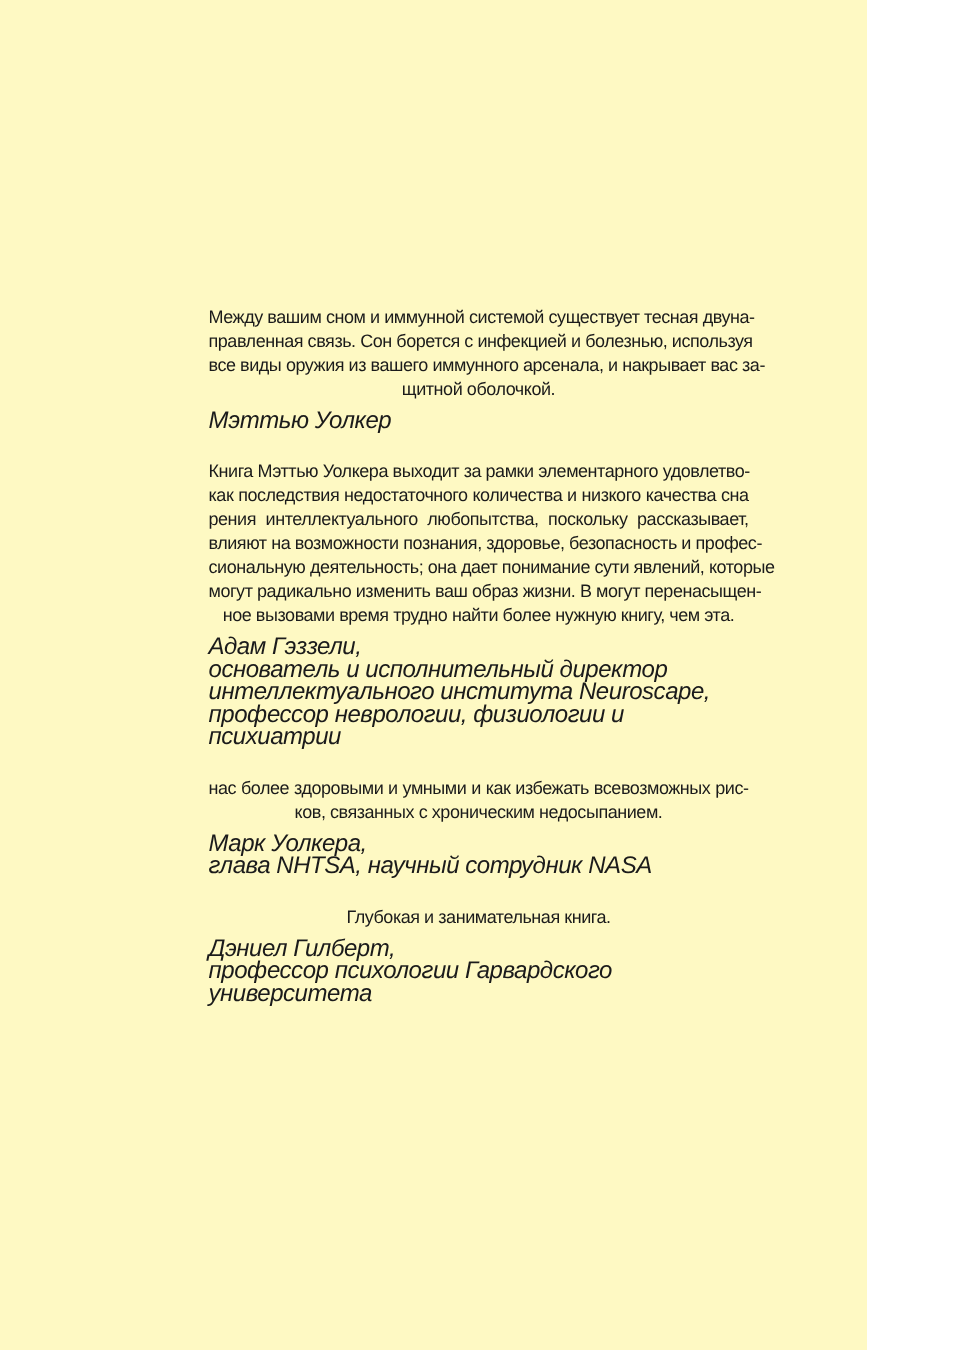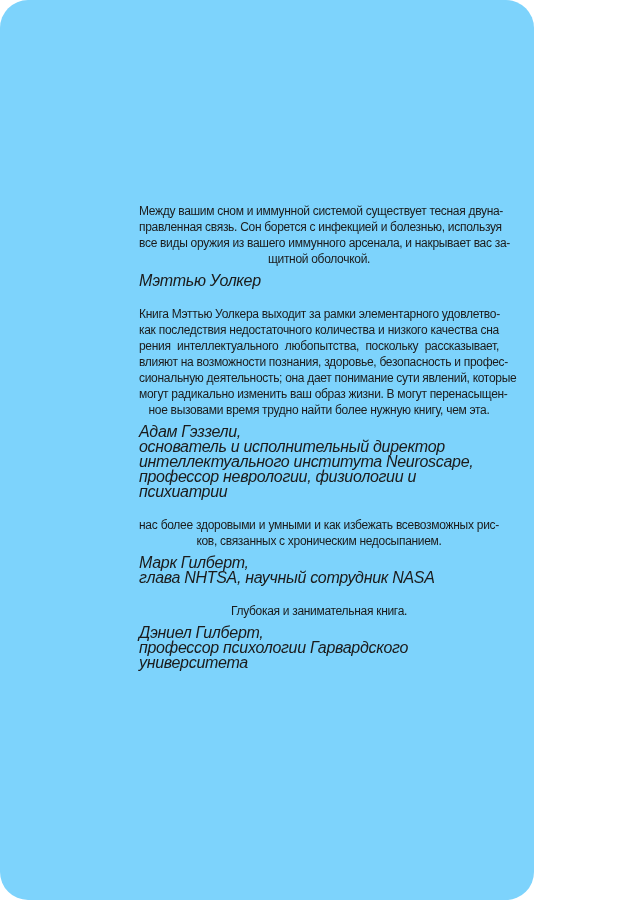--- a/index.html
+++ b/index.html
@@ -2,27 +2,26 @@
 <html><head>
 <meta charset="utf-8">
 <style>
   html, body {
     margin: 0;
     padding: 0;
     background: #ffffff;
   }
   .page {
     position: relative;
-    width: 534px;
+    width: 578px;
     height: 900px;
-    background: #7dd3fc;
+    background: #fef9c3;
     overflow: hidden;
     font-family: "Liberation Sans", "DejaVu Sans", sans-serif;
     color: #1b1b1b;
-    border-radius: 28px;
   }
   .content {
     position: absolute;
     left: 139px;
     top: 203px;
     width: 360px;
   }
   .review {
     margin-bottom: 18px;
   }
@@ -84,21 +83,21 @@
         <div>профессор неврологии, физиологии и психиатрии</div>
       </div>
     </div>
 
     <div class="review">
       <div class="para">
         <div class="pline">нас более здоровыми и умными и как избежать всевозможных рис-</div>
         <div class="pline last">ков, связанных с хроническим недосыпанием.</div>
       </div>
       <div class="attr">
-        <div>Марк Гилберт,</div>
+        <div>Марк Уолкера,</div>
         <div>глава NHTSA, научный сотрудник NASA</div>
       </div>
     </div>
 
     <div class="review">
       <div class="para">
         <div class="pline last">Глубокая и занимательная книга.</div>
       </div>
       <div class="attr">
         <div>Дэниел Гилберт,</div>

